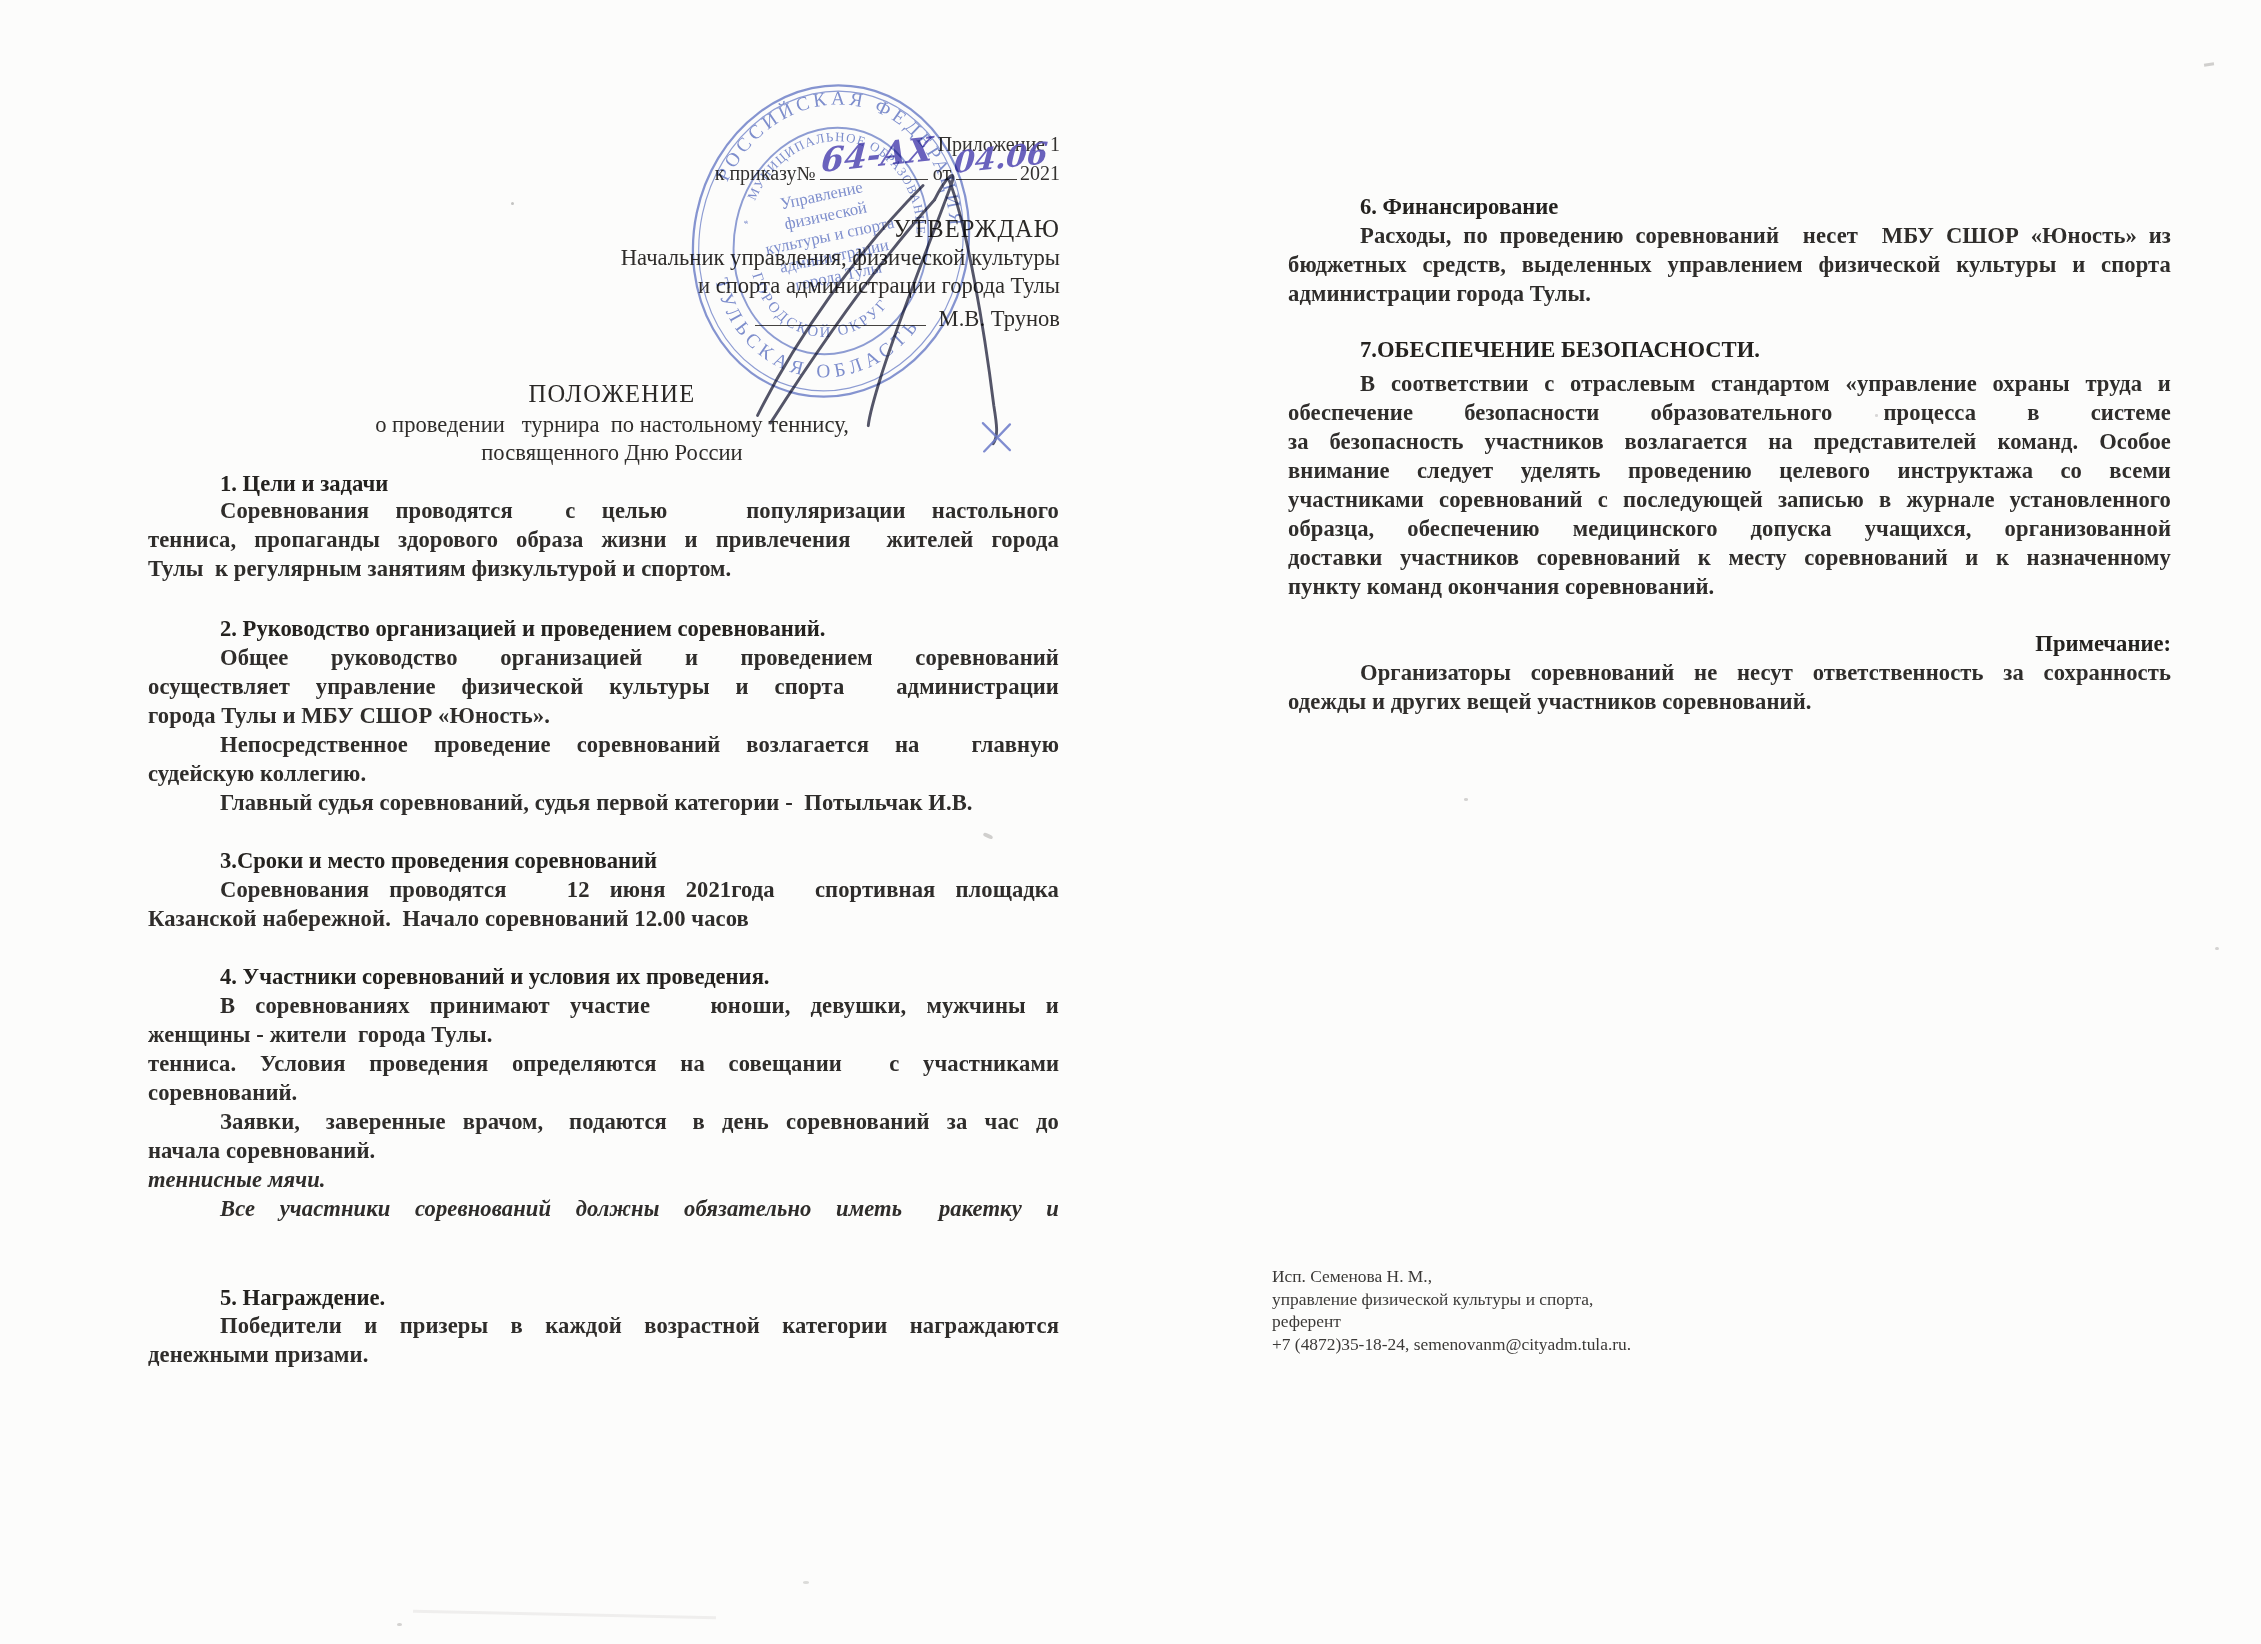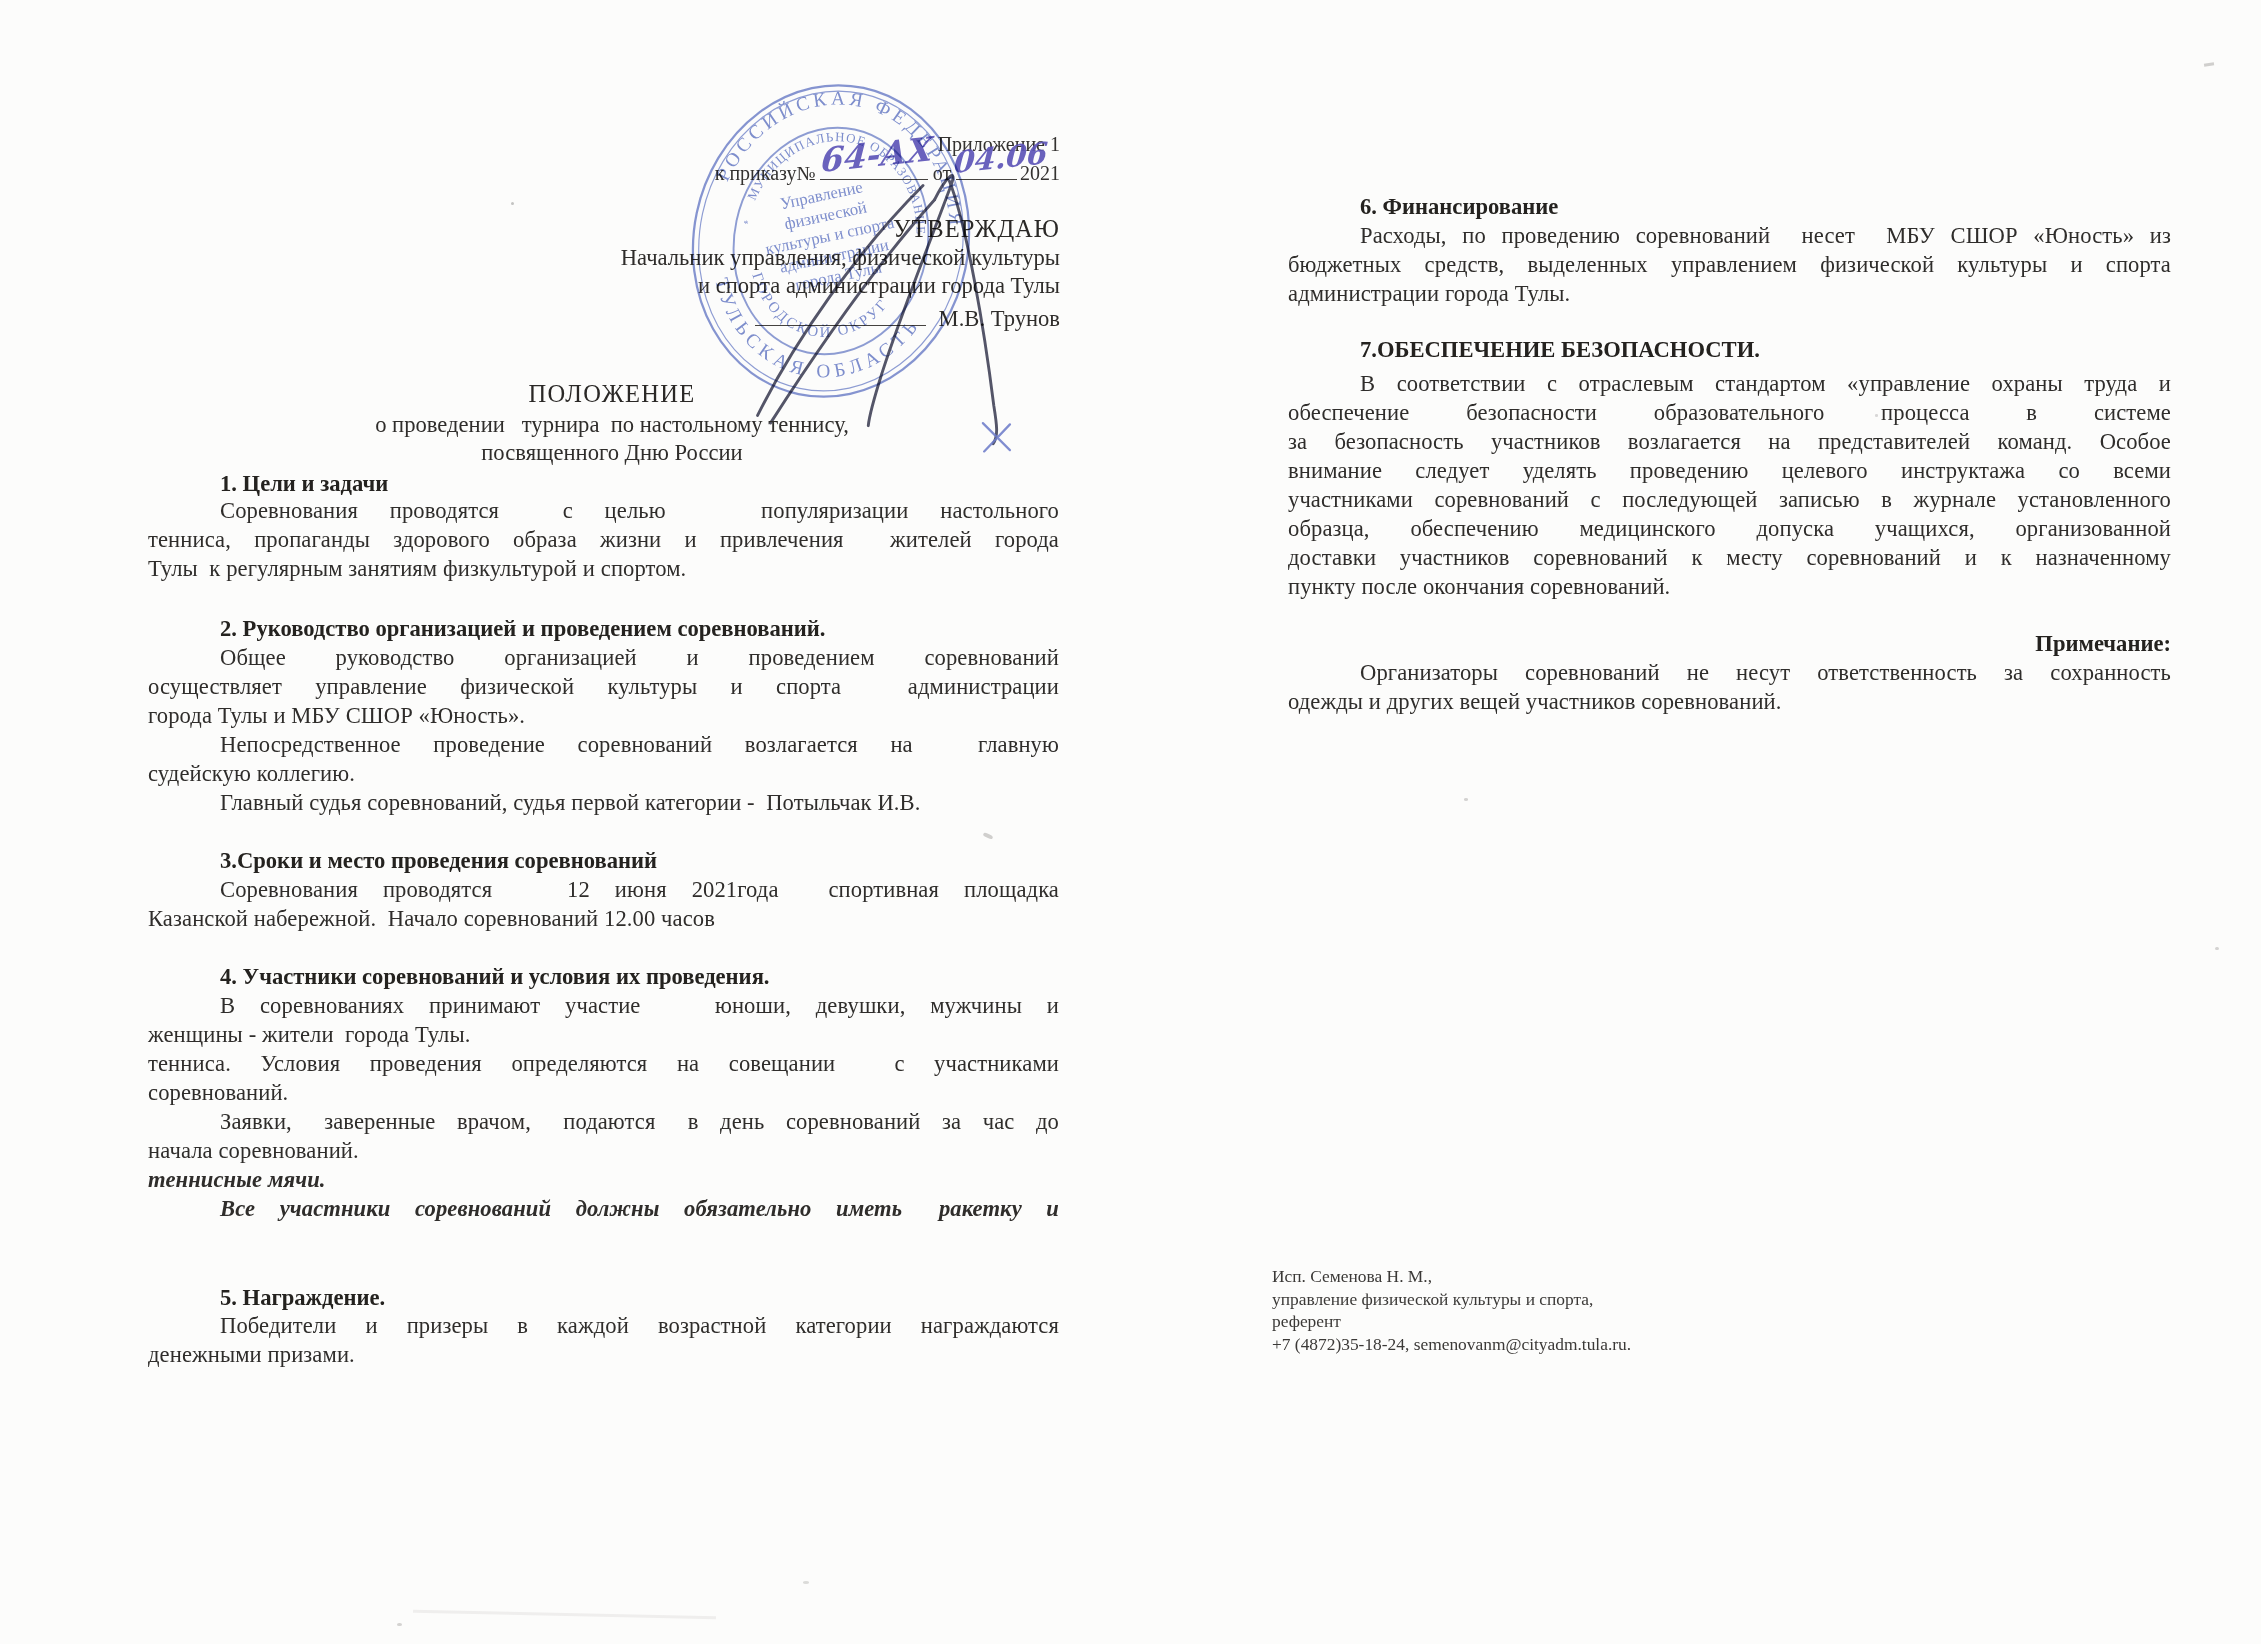--- a/index.html
+++ b/index.html
@@ -5,20 +5,21 @@
   html,body{margin:0;padding:0;background:#e9e9e7;}
   .canvas{
     position:relative;width:2261px;height:1644px;background:#fcfcfb;
     font-family:"Liberation Serif",serif;color:#2f2d2b;overflow:hidden;
   }
   .abs{position:absolute;}
   
   .tline{
     white-space:pre-wrap;height:29px;line-height:29px;font-size:22.6px;
     letter-spacing:0.1px;
+    font-weight:bold;
   }
   .jl{text-align:justify;text-align-last:justify;}
   .ll{text-align:left;text-align-last:left;}
   .ind{text-indent:72px;}
   .bi{font-weight:bold;font-style:italic;}
   .heading{
     position:absolute;font-weight:bold;font-size:22.6px;height:29px;line-height:29px;
     white-space:pre;color:#24221f;
   }
   
@@ -161,21 +162,21 @@
       </div>
       <div class="heading" style="left: 1288px; top: 335px; width: 883px; text-indent: 72px;">7.ОБЕСПЕЧЕНИЕ БЕЗОПАСНОСТИ.</div>
       <div class="abs" style="left: 1288px; top: 369px; width: 883px;">
         <div class="tline jl ind">В  соответствии  с  отраслевым  стандартом  «управление  охраны  труда  и</div>
         <div class="tline jl">обеспечение      безопасности      образовательного      процесса      в      системе</div>
         <div class="tline jl">за  безопасность  участников  возлагается  на  представителей  команд.  Особое</div>
         <div class="tline jl">внимание   следует   уделять   проведению   целевого   инструктажа   со   всеми</div>
         <div class="tline jl">участниками соревнований с последующей записью в журнале установленного</div>
         <div class="tline jl">образца,  обеспечению  медицинского  допуска  учащихся,  организованной</div>
         <div class="tline jl">доставки  участников  соревнований  к  месту  соревнований  и  к  назначенному</div>
-        <div class="tline ll">пункту после окончания соревнований.</div>
+        <div class="tline ll">пункту команд окончания соревнований.</div>
       </div>
       <div class="heading" style="left: 1288px; top: 629px; width: 883px; text-align: right;">Примечание:</div>
       <div class="abs" style="left: 1288px; top: 658px; width: 883px;">
         <div class="tline jl ind">Организаторы  соревнований  не  несут  ответственность  за  сохранность</div>
         <div class="tline ll">одежды и других вещей участников соревнований.</div>
       </div>
     </div>
 
   <div class="abs footer" id="footer-mount">
       <div>Исп. Семенова Н. М.,</div>

